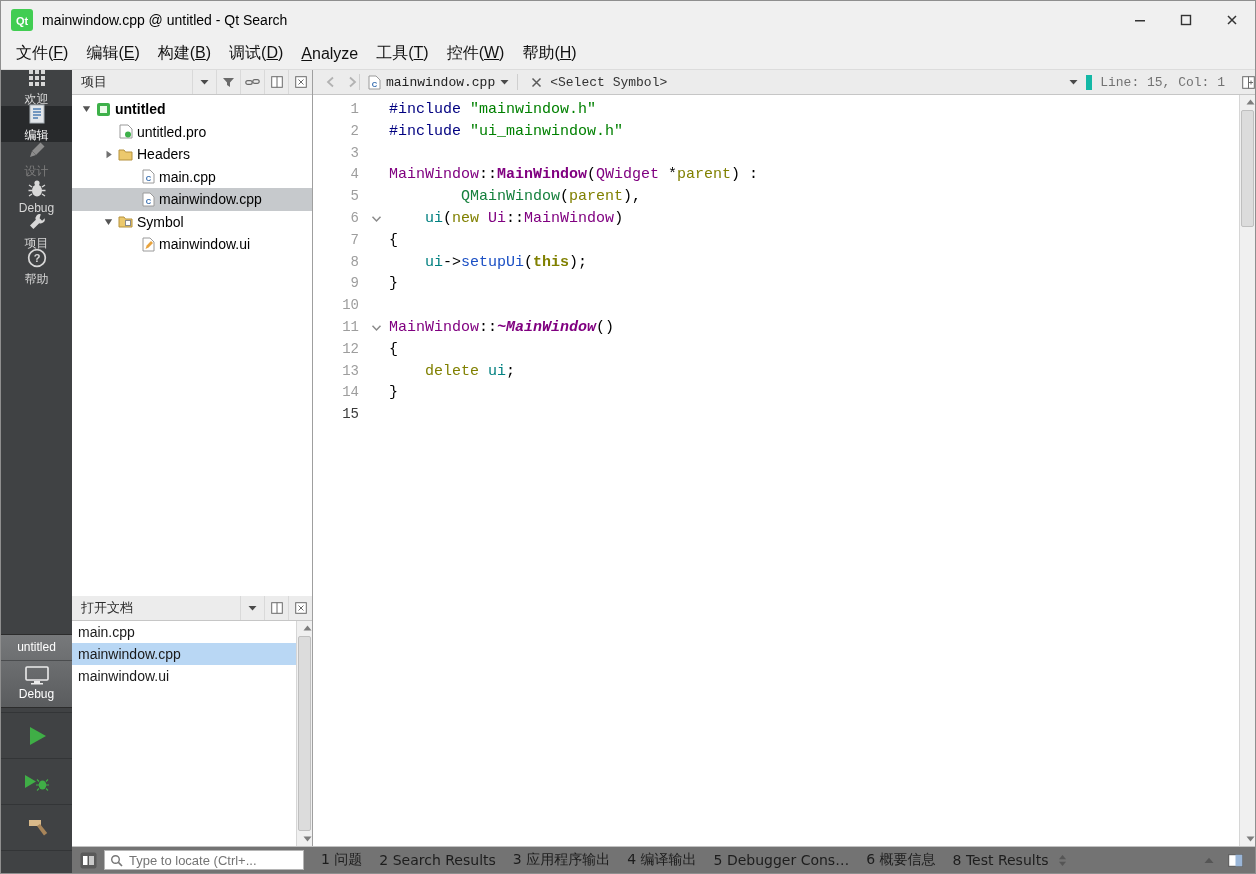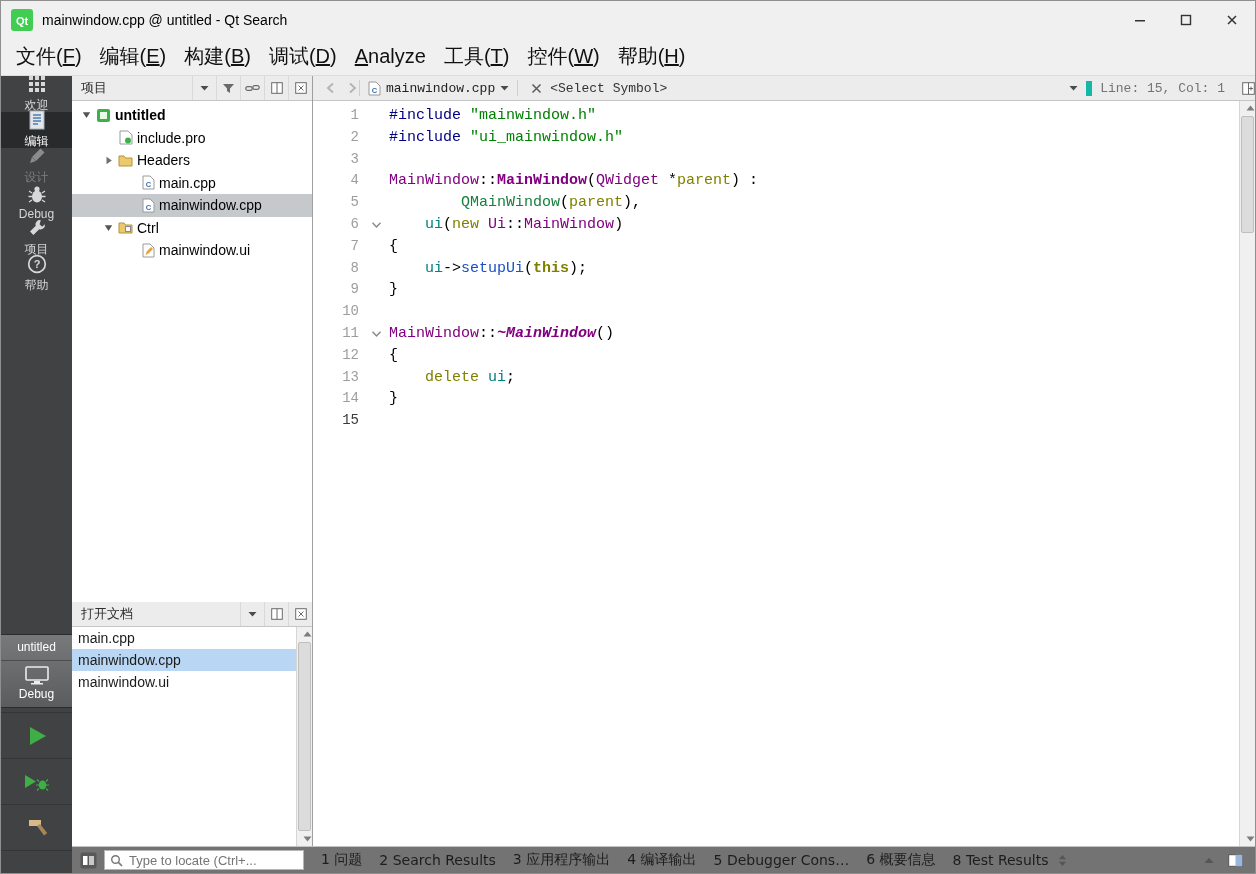--- a/index.html
+++ b/index.html
@@ -8,21 +8,21 @@
   .window{width:1256px;height:874px;box-sizing:border-box;border:1px solid #8f8f8f;
           display:flex;flex-direction:column;background:#f0f0f0;}
   
   .titlebar{flex:0 0 37px;display:flex;align-items:center;background:#f0f0f0;padding-left:10px;}
   .app-icon{width:22px;height:22px;margin-right:9px;display:flex;align-items:center;}
   .title-text{flex:1;font-size:14px;color:#000;}
   .win-btn{width:46px;height:37px;display:flex;align-items:center;justify-content:center;}
   
   .menubar{flex:0 0 29px;display:flex;align-items:center;background:#f0f0f0;
            border-bottom:1px solid #dcdcdc;padding-left:6px;}
-  .menu-item{padding:5px 9px;font-size:20px;color:#111;}
+  .menu-item{padding:5px 9px;font-size:16px;color:#111;}
   
   .body-row{flex:1;display:flex;min-height:0;}
   .modebar{flex:0 0 71px;background:#404244;display:flex;flex-direction:column;}
   .right-col{flex:1;display:flex;flex-direction:column;min-width:0;}
   .content-row{flex:1;display:flex;min-height:0;}
   
   .mode{height:36px;display:flex;flex-direction:column;align-items:center;justify-content:center;
         gap:3px;color:#d6d6d6;font-size:12px;}
   .mode.selected{background:#282a2c;color:#ffffff;}
   .mode.disabled{color:#7d7d7d;}
@@ -312,21 +312,21 @@
                 <span class="tree-label">untitled</span>
               </div>
               <div class="tree-row" style="padding-left: 29px;">
                 <span class="expander"></span>
                 <span class="tree-icon icon">
                   <svg width="14" height="15">
                     <path d="M1 1h8l4 4v9H1z" fill="#fff" stroke="#9a9a9a"></path>
                     <circle cx="9" cy="10.5" r="3" fill="#3db049"></circle>
                   </svg>
                 </span>
-                <span class="tree-label">include.pro</span>
+                <span class="tree-label">untitled.pro</span>
               </div>
               <div class="tree-row" style="padding-left: 29px;">
                 <span class="expander">
                   <svg width="8" height="9">
                     <polygon points="1.5,0.8 6.8,4.5 1.5,8.2" fill="#707070"></polygon>
                   </svg>
                 </span>
                 <span class="tree-icon icon">
                   <svg width="15" height="13">
                     <path d="M1 2h5l1.5 2H14v8H1z" fill="#ecc96d" stroke="#b5923f"></path>
@@ -359,21 +359,21 @@
                   <svg width="9" height="8">
                     <polygon points="0.8,1.2 8.2,1.2 4.5,7" fill="#555"></polygon>
                   </svg>
                 </span>
                 <span class="tree-icon icon">
                   <svg width="15" height="13">
                     <path d="M1 2h5l1.5 2H14v8H1z" fill="#ecc96d" stroke="#b5923f"></path>
                     <rect x="7.5" y="5.5" width="5" height="5" fill="#fff" stroke="#8a8a8a"></rect>
                   </svg>
                 </span>
-                <span class="tree-label">Ctrl</span>
+                <span class="tree-label">Symbol</span>
               </div>
               <div class="tree-row" style="padding-left: 51px;">
                 <span class="expander"></span>
                 <span class="tree-icon icon">
                   <svg width="13" height="15">
                     <path d="M1 1h7l4 4v9H1z" fill="#fff" stroke="#9a9a9a"></path>
                     <path d="M3.5 12l1.2-3.6L9 4l2 2-4.4 4.4z" fill="#e8a33d"></path>
                   </svg>
                 </span>
                 <span class="tree-label">mainwindow.ui</span>

